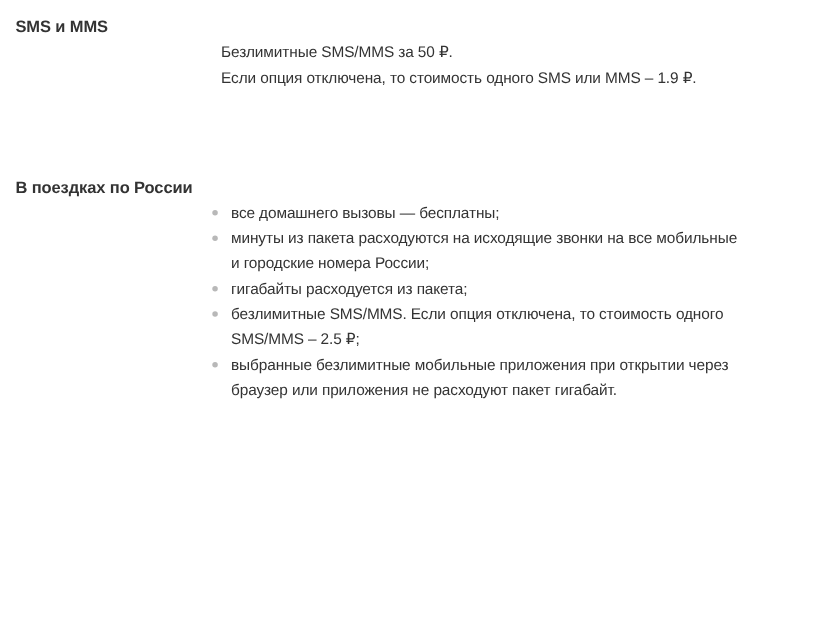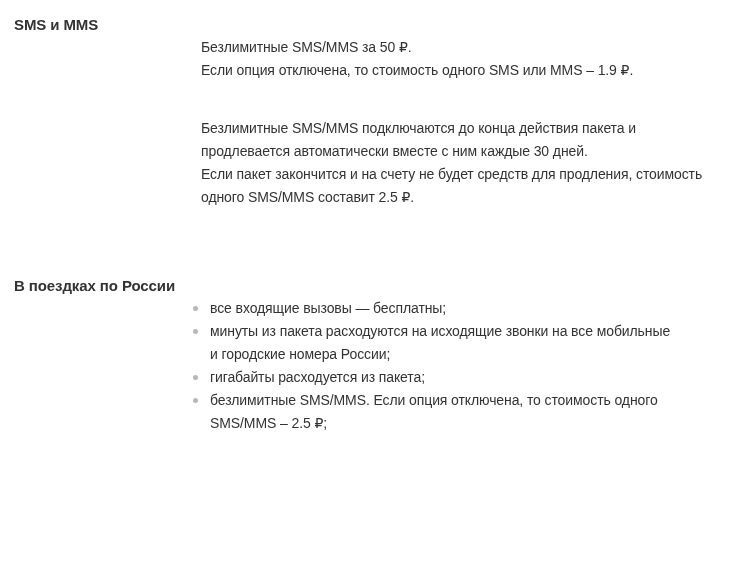--- a/index.html
+++ b/index.html
@@ -63,47 +63,48 @@
 </head>
 <body>
 
 <div class="page">
 
   <div class="section section-1">
     <div class="label">SMS и MMS</div>
     <div class="content">
       <p class="para-gap">Безлимитные SMS/MMS за 50 ₽.
 Если опция отключена, то стоимость одного SMS или MMS – 1.9 ₽.</p>
-      <p>Безлимитные SMS/MMS подключаются до конца действия пакета и
-продлевается автоматически вместе с ним каждые 30 дней.
-Если пакет закончится и на счету не будет средств для продления, стоимость
-одного SMS/MMS составит 2.5 ₽.</p>
     </div>
   </div>
 
   <div class="section section-2">
     <div class="label">В поездках по России</div>
     <div class="content">
       <ul class="bullet-list">
         <li>
           <span class="dot"></span>
-          <span class="li-text">все входящие вызовы — бесплатны;</span>
+          <span class="li-text">все домашнего вызовы — бесплатны;</span>
         </li>
         <li>
           <span class="dot"></span>
           <span class="li-text">минуты из пакета расходуются на исходящие звонки на все мобильные
 и городские номера России;</span>
         </li>
         <li>
           <span class="dot"></span>
           <span class="li-text">гигабайты расходуется из пакета;</span>
         </li>
         <li>
           <span class="dot"></span>
           <span class="li-text">безлимитные SMS/MMS. Если опция отключена, то стоимость одного
 SMS/MMS – 2.5 ₽;</span>
         </li>
+        <li>
+          <span class="dot"></span>
+          <span class="li-text">выбранные безлимитные мобильные приложения при открытии через
+браузер или приложения не расходуют пакет гигабайт.</span>
+        </li>
       </ul>
       
     </div>
   </div>
 
 </div>
 
 </body></html>

